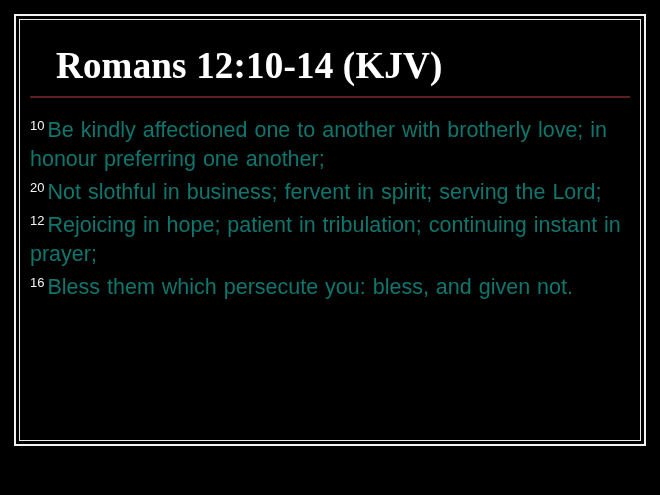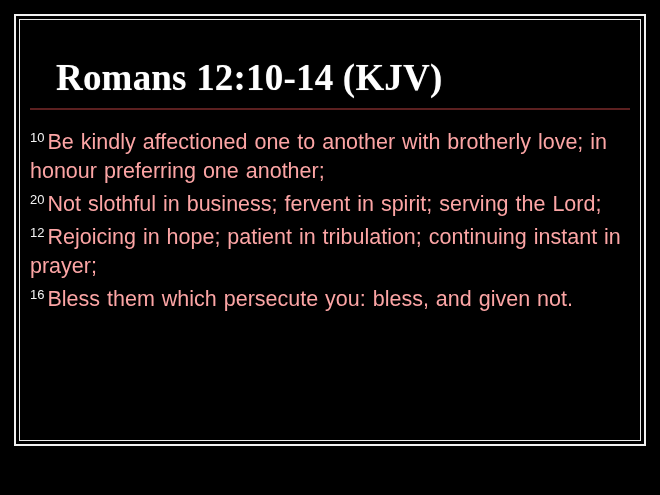--- a/index.html
+++ b/index.html
@@ -40,21 +40,21 @@
     width: 622px;
     height: 422px;
     border: 1px solid #e8e8e8;
     box-sizing: border-box;
   }
 
   
   .content {
     position: absolute;
     left: 22px;
-    top: 22px;
+    top: 10px;
     width: 616px;
     height: 416px;
     box-sizing: border-box;
     padding: 0;
   }
 
   
   .title-block {
     position: absolute;
     left: 0;
@@ -99,21 +99,21 @@
     word-spacing: 1px;
   }
   .verse-num {
     font-size: 13px;
     line-height: 0;
     vertical-align: 7px;
     padding-right: 3px;
     color: #f4f4f4;
   }
   .verse-text {
-    color: #fca5a5;
+    color: #0f766e;
   }
 </style>
 </head>
 <body>
 
 <div class="slide">
 
   <div class="frame-outer"></div>
   <div class="frame-inner"></div>
 

